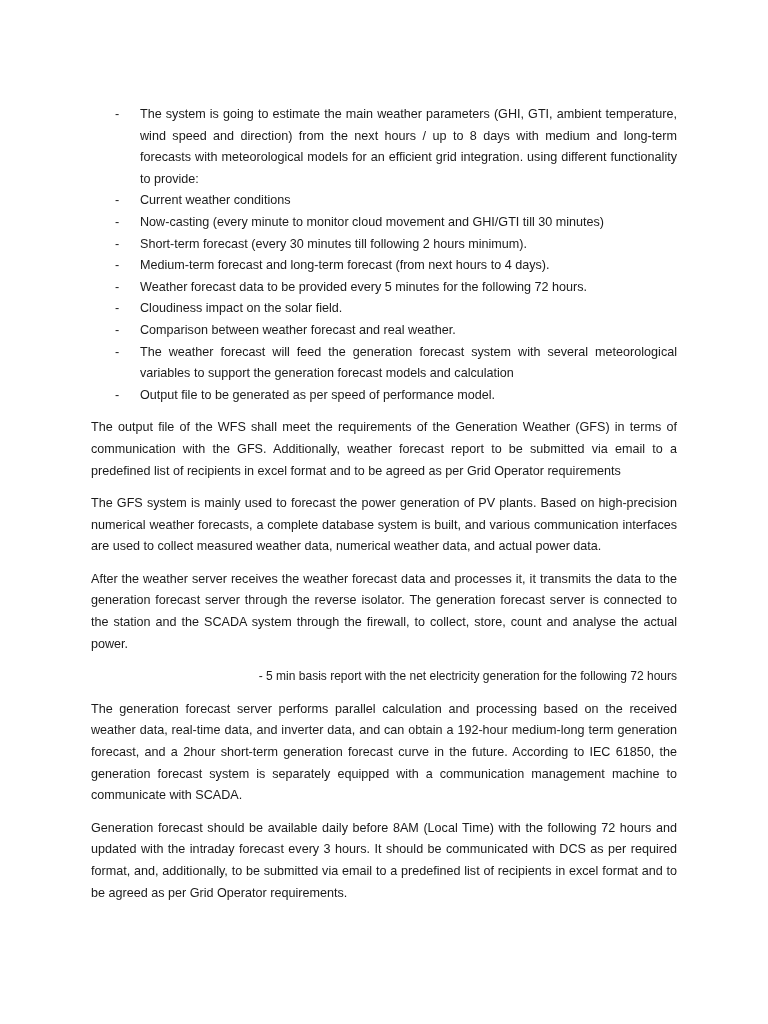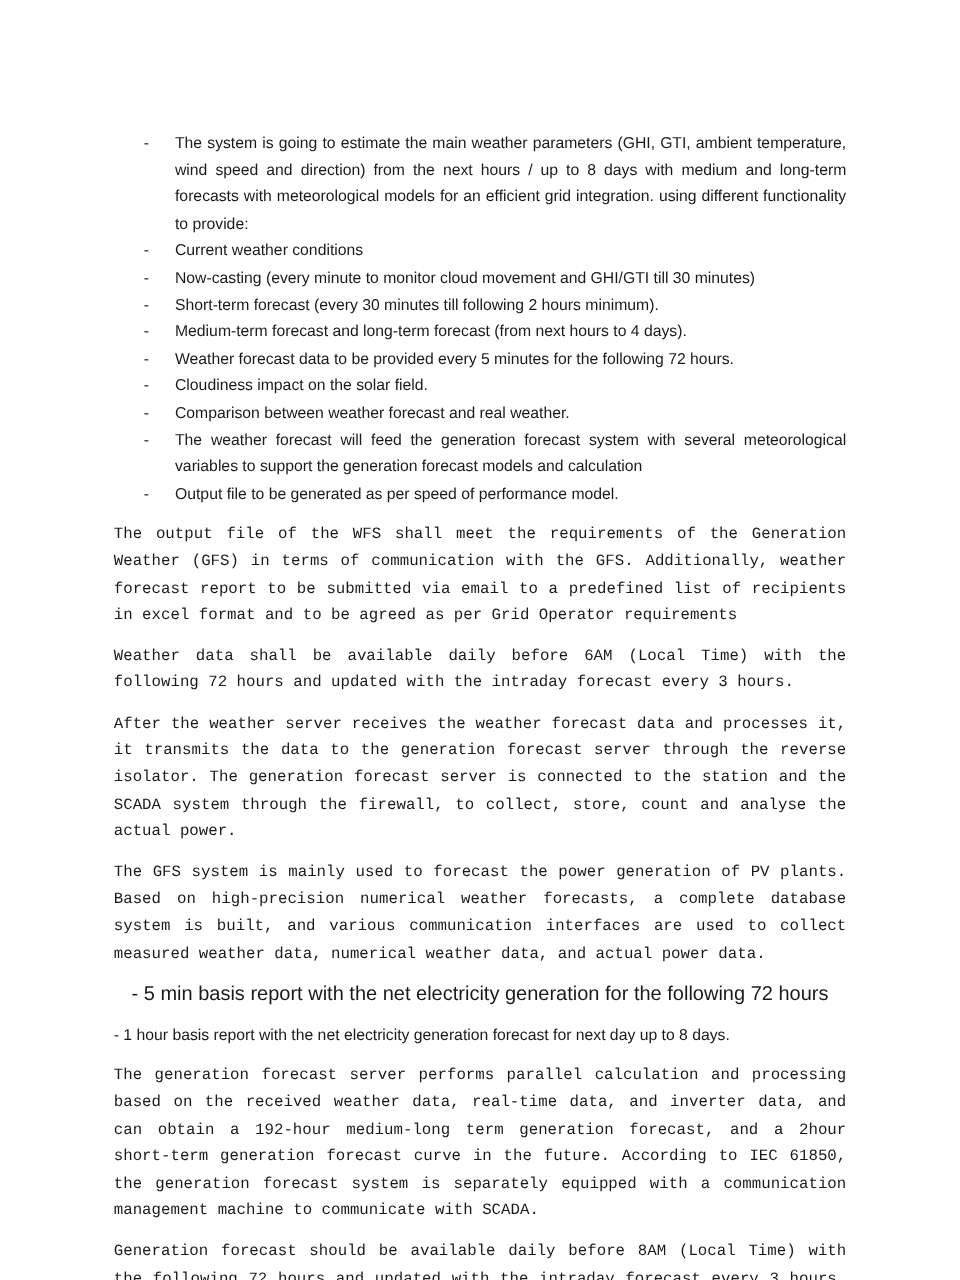--- a/index.html
+++ b/index.html
@@ -68,26 +68,25 @@
     display: block;
   }
 
   
   .para {
     font-size: 12.6px;
     line-height: 21.6px;
     text-align: justify;
     text-justify: inter-word;
     margin: 0 0 11px 0;
-    font-family: Liberation Mono, monospace;
   }
   .para-left {
-    font-size: 16px;
+    font-size: 12px;
     line-height: 21.6px;
-    text-align: center;
+    text-align: right;
     margin: 0 0 11px 0;
   }
   .para-justify-wrap {
     font-size: 12.6px;
     line-height: 21.6px;
     text-align: justify;
     text-justify: inter-word;
     margin: 0 0 11px 0;
   }
 </style>
@@ -135,24 +134,22 @@
         <span class="dash">-</span>
         <span class="btext">The weather forecast will feed the generation forecast system with several meteorological variables to support the generation forecast models and calculation</span>
       </li>
       <li class="bullet-item">
         <span class="dash">-</span>
         <span class="btext">Output file to be generated as per speed of performance model.</span>
       </li>
     </ul>
 
     <p class="para">The output file of the WFS shall meet the requirements of the Generation Weather (GFS) in terms of communication with the GFS. Additionally, weather forecast report to be submitted via email to a predefined list of recipients in excel format and to be agreed as per Grid Operator requirements</p>
-    <p class="para">Weather data shall be available daily before 6AM (Local Time) with the following 72 hours and updated with the intraday forecast every 3 hours.</p>
+    <p class="para">The GFS system is mainly used to forecast the power generation of PV plants. Based on high-precision numerical weather forecasts, a complete database system is built, and various communication interfaces are used to collect measured weather data, numerical weather data, and actual power data.</p>
     <p class="para">After the weather server receives the weather forecast data and processes it, it transmits the data to the generation forecast server through the reverse isolator. The generation forecast server is connected to the station and the SCADA system through the firewall, to collect, store, count and analyse the actual power.</p>
-    <p class="para">The GFS system is mainly used to forecast the power generation of PV plants. Based on high-precision numerical weather forecasts, a complete database system is built, and various communication interfaces are used to collect measured weather data, numerical weather data, and actual power data.</p>
 
     <p class="para-left">- 5 min basis report with the net electricity generation for the following 72 hours</p>
-    <p class="para-justify-wrap">- 1 hour basis report with the net electricity generation forecast for next day up to 8 days.</p>
 
     <p class="para">The generation forecast server performs parallel calculation and processing based on the received weather data, real-time data, and inverter data, and can obtain a 192-hour medium-long term generation forecast, and a 2hour short-term generation forecast curve in the future. According to IEC 61850, the generation forecast system is separately equipped with a communication management machine to communicate with SCADA.</p>
     <p class="para">Generation forecast should be available daily before 8AM (Local Time) with the following 72 hours and updated with the intraday forecast every 3 hours. It should be communicated with DCS as per required format, and, additionally, to be submitted via email to a predefined list of recipients in excel format and to be agreed as per Grid Operator requirements.</p>
 
   </div>
 </div>
 
 </body></html>

